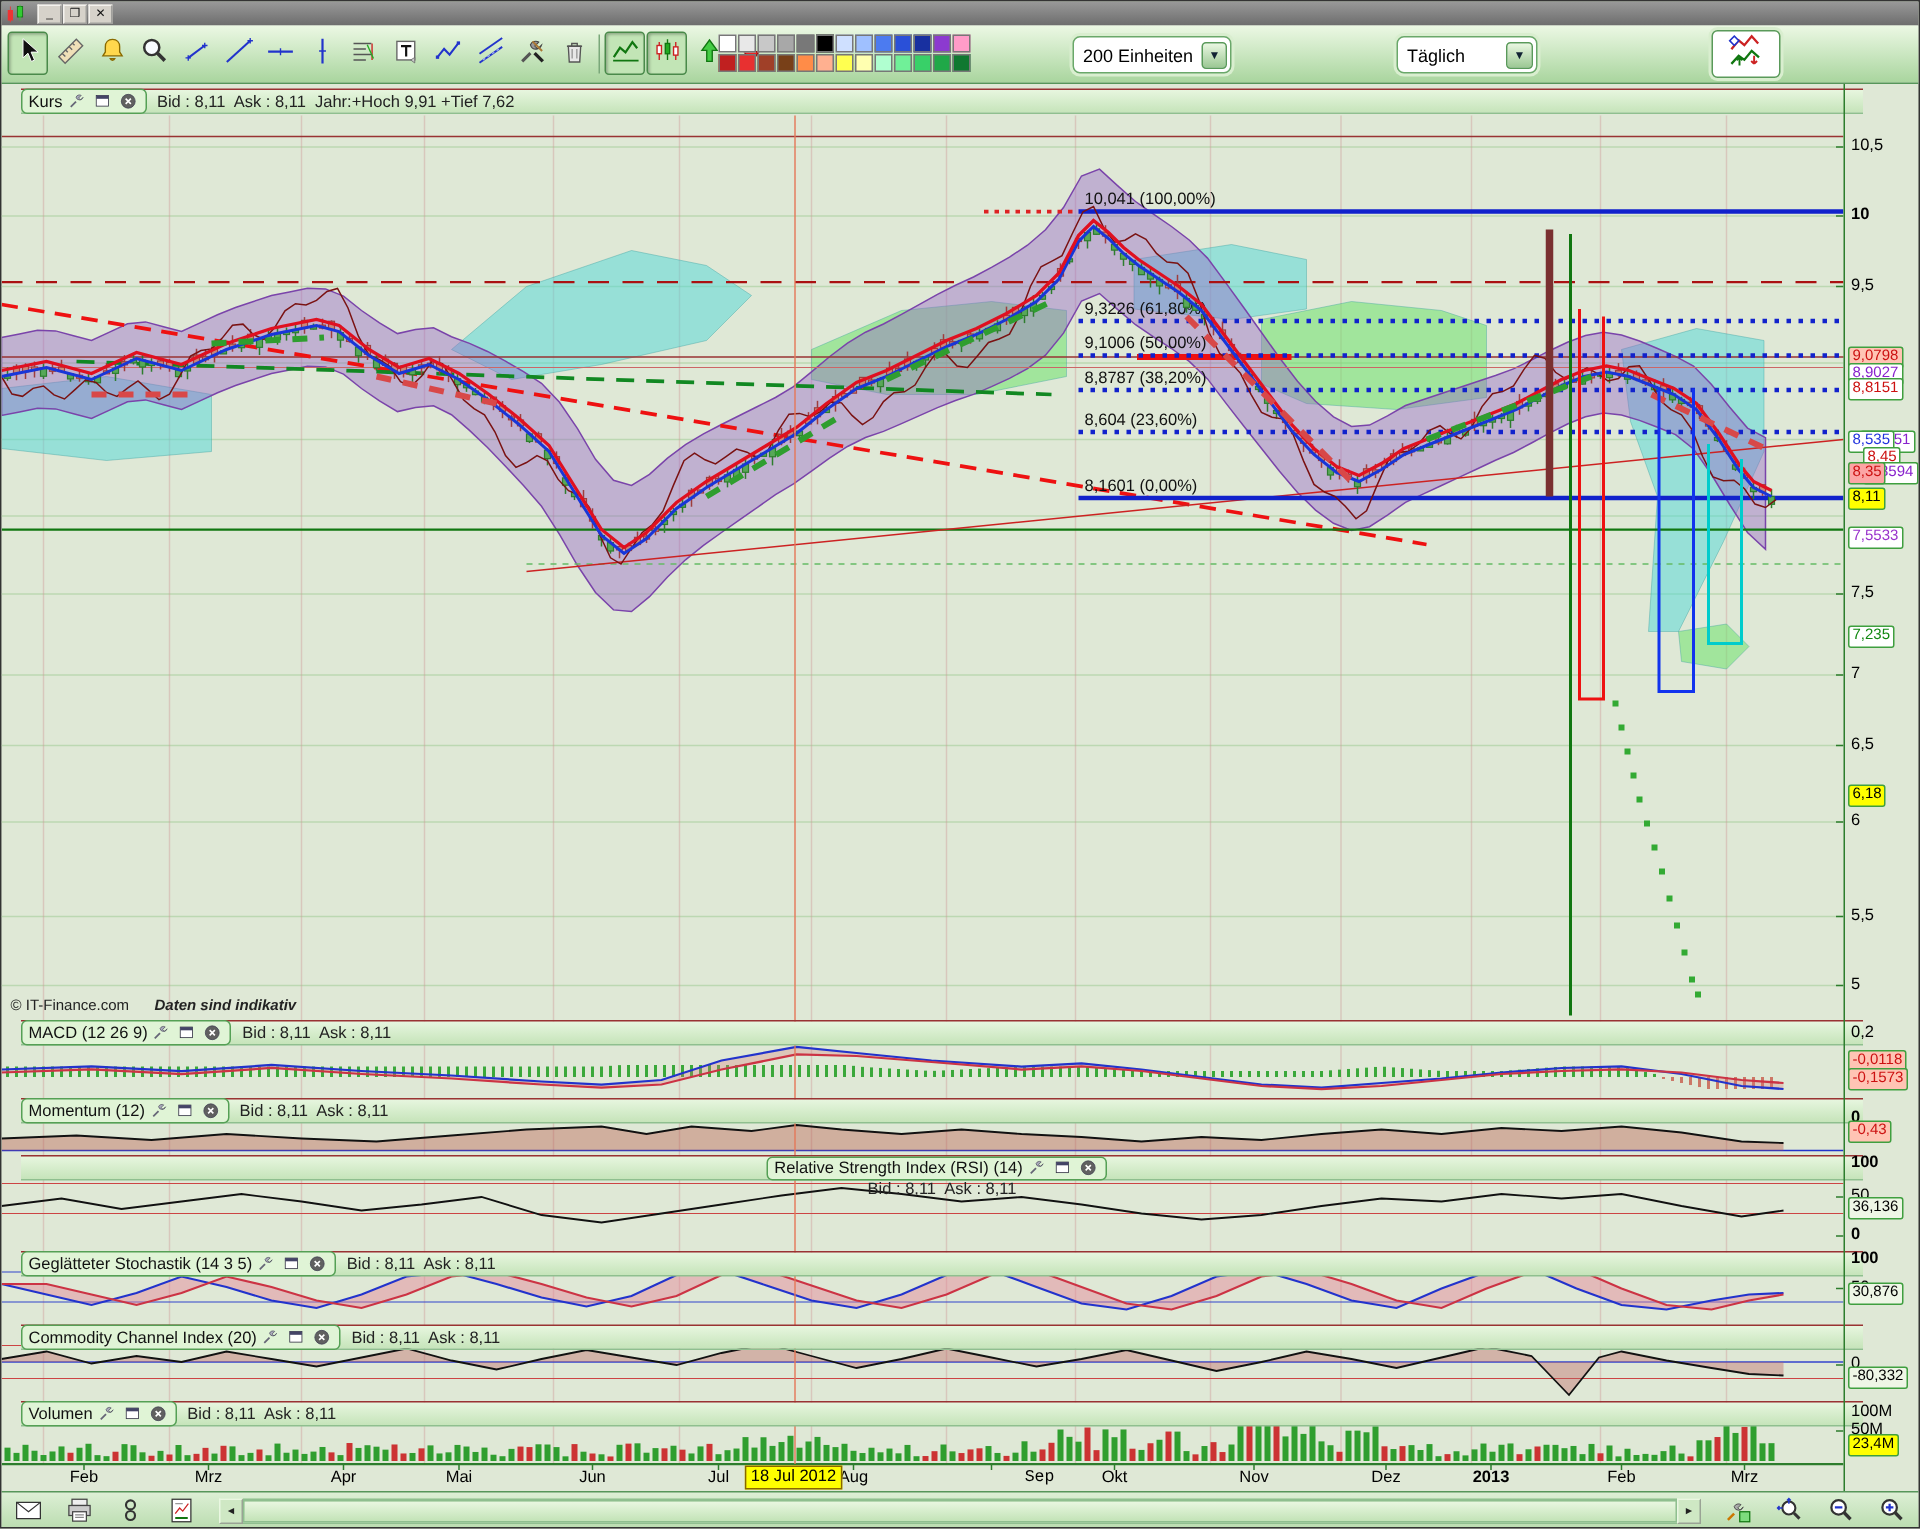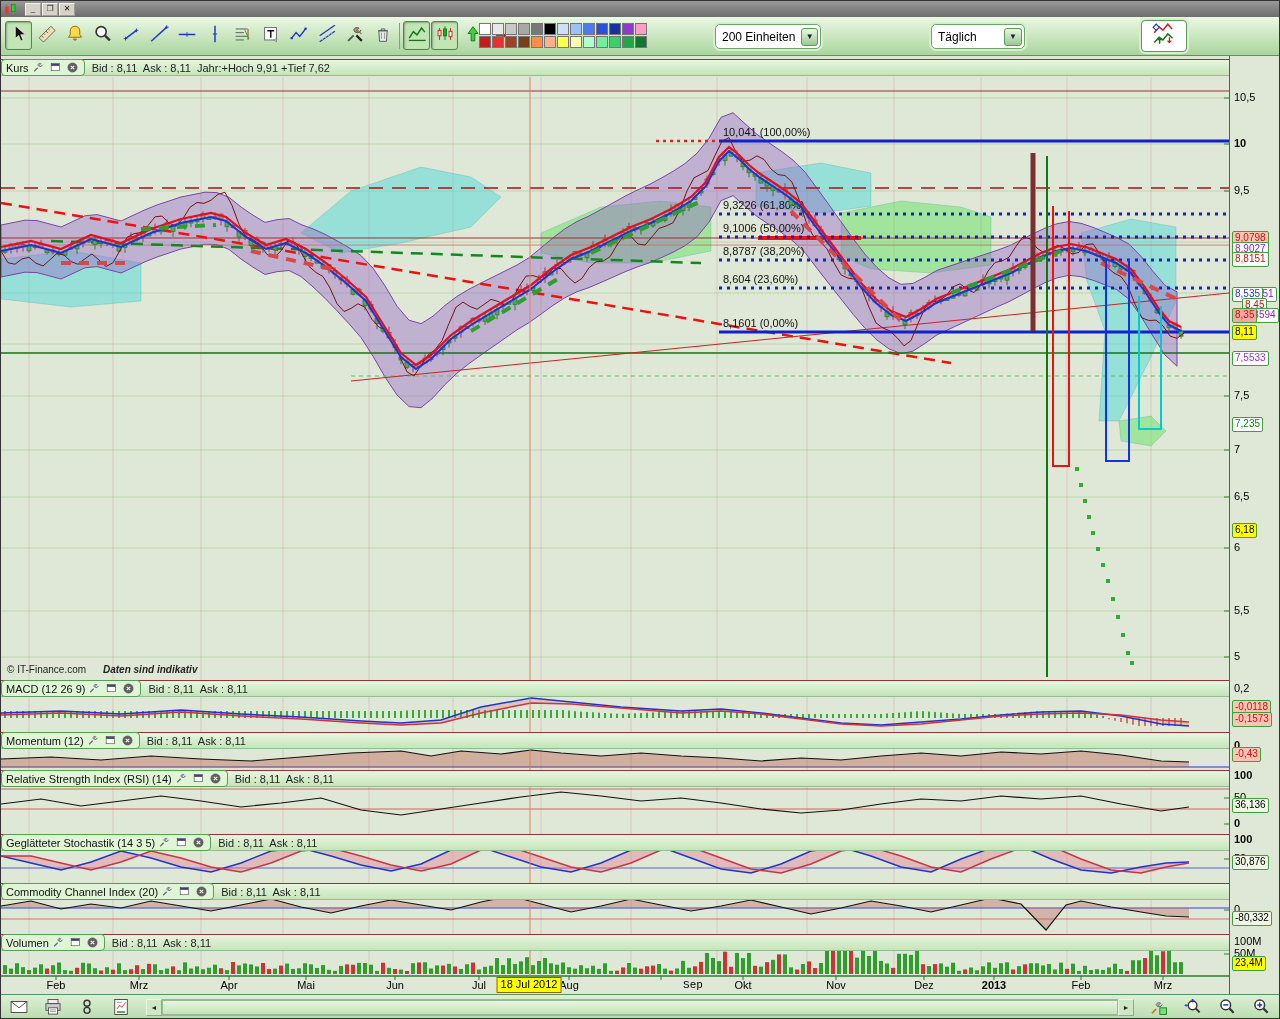--- a/index.html
+++ b/index.html
@@ -29,21 +29,21 @@
   .dd-btn{width:18px;height:18px;margin-right:2px;background:linear-gradient(#eaf7e2,#9cc894);
           border:1px solid #5a9a5a;border-radius:3px;font-size:8px;text-align:center;line-height:16px;color:#123;padding:0;}
   .units{left:714px;width:106px;}
   .period{left:930px;width:94px;}
   .chart-settings{position:absolute;left:1140px;top:3px;width:46px;height:32px;background:#fff;
                   border:1px solid #5a9a5a;border-radius:4px;box-shadow:0 0 0 2px #d9eecf;padding:1px;}
   
   .chart-region{position:relative;width:1280px;height:938px;}
   #chart-svg{position:absolute;left:0;top:0;}
   #chart-svg text{font-family:"Liberation Sans",sans-serif;}
-  .panel-header{position:absolute;left:0;width:1228px;height:17px;
+  .panel-header{position:absolute;left:13px;width:1228px;height:17px;
                 background:linear-gradient(#e7f6df,#c6e4ba);border-top:1px solid #993333;
                 border-bottom:1px solid #8fbf8f;display:flex;align-items:center;font-size:11px;box-sizing:border-box;}
   .hdr-group{display:flex;align-items:center;gap:2px;background:#e0f4d6;border:1px solid #55a055;
              border-radius:4px;height:17px;padding:0 4px;margin-right:7px;box-sizing:border-box;}
   .hdr-label{font-size:11px;color:#111;white-space:nowrap;}
   .hdr-btn{width:15px;height:14px;padding:0;border:none;background:transparent;}
   .hdr-info{font-size:11px;color:#222;white-space:pre;}
   #right-axis{position:absolute;left:1228px;top:0;width:52px;height:938px;border-left:1px solid #2d7d2d;box-sizing:border-box;}
   .tick{position:absolute;left:4px;color:#000;font-size:11px;}
   .tick.b{font-weight:bold;}
@@ -1197,21 +1197,21 @@
                 <rect x="4" y="5" width="15" height="13" fill="#fff" stroke="#334"></rect>
                 <rect x="4" y="5" width="15" height="4" fill="#446"></rect>
               </svg></button>
             <button class="hdr-btn"><svg width="13" height="13" viewBox="0 0 24 24">
                 <circle cx="12" cy="12" r="8.5" fill="#606060" stroke="#445"></circle>
                 <path d="M8.8 8.8l6.4 6.4M15.2 8.8l-6.4 6.4" stroke="#fff" stroke-width="2"></path>
               </svg></button>
           </div>
           <span class="hdr-info">Bid : 8,11  Ask : 8,11</span>
         </div>
-        <div class="panel-header" style="top: 714px;">
+        <div class="panel-header" style="top: 714px; flex-direction: column;">
           <div class="hdr-group">
             <span class="hdr-label">Relative Strength Index (RSI) (14)</span>
             <button class="hdr-btn"><svg width="13" height="13" viewBox="0 0 24 24">
                 <path d="M4 19l6.5-6.5" stroke="#667" stroke-width="2.2"></path>
                 <path d="M10.5 7a4.5 4.5 0 016.4-2.2L13.7 8l2.3 2.3 3.2-3.2A4.5 4.5 0 0110.5 7z" fill="#aab" stroke="#445" stroke-width="0.8"></path>
               </svg></button>
             <button class="hdr-btn"><svg width="13" height="13" viewBox="0 0 24 24">
                 <rect x="4" y="5" width="15" height="13" fill="#fff" stroke="#334"></rect>
                 <rect x="4" y="5" width="15" height="4" fill="#446"></rect>
               </svg></button>

